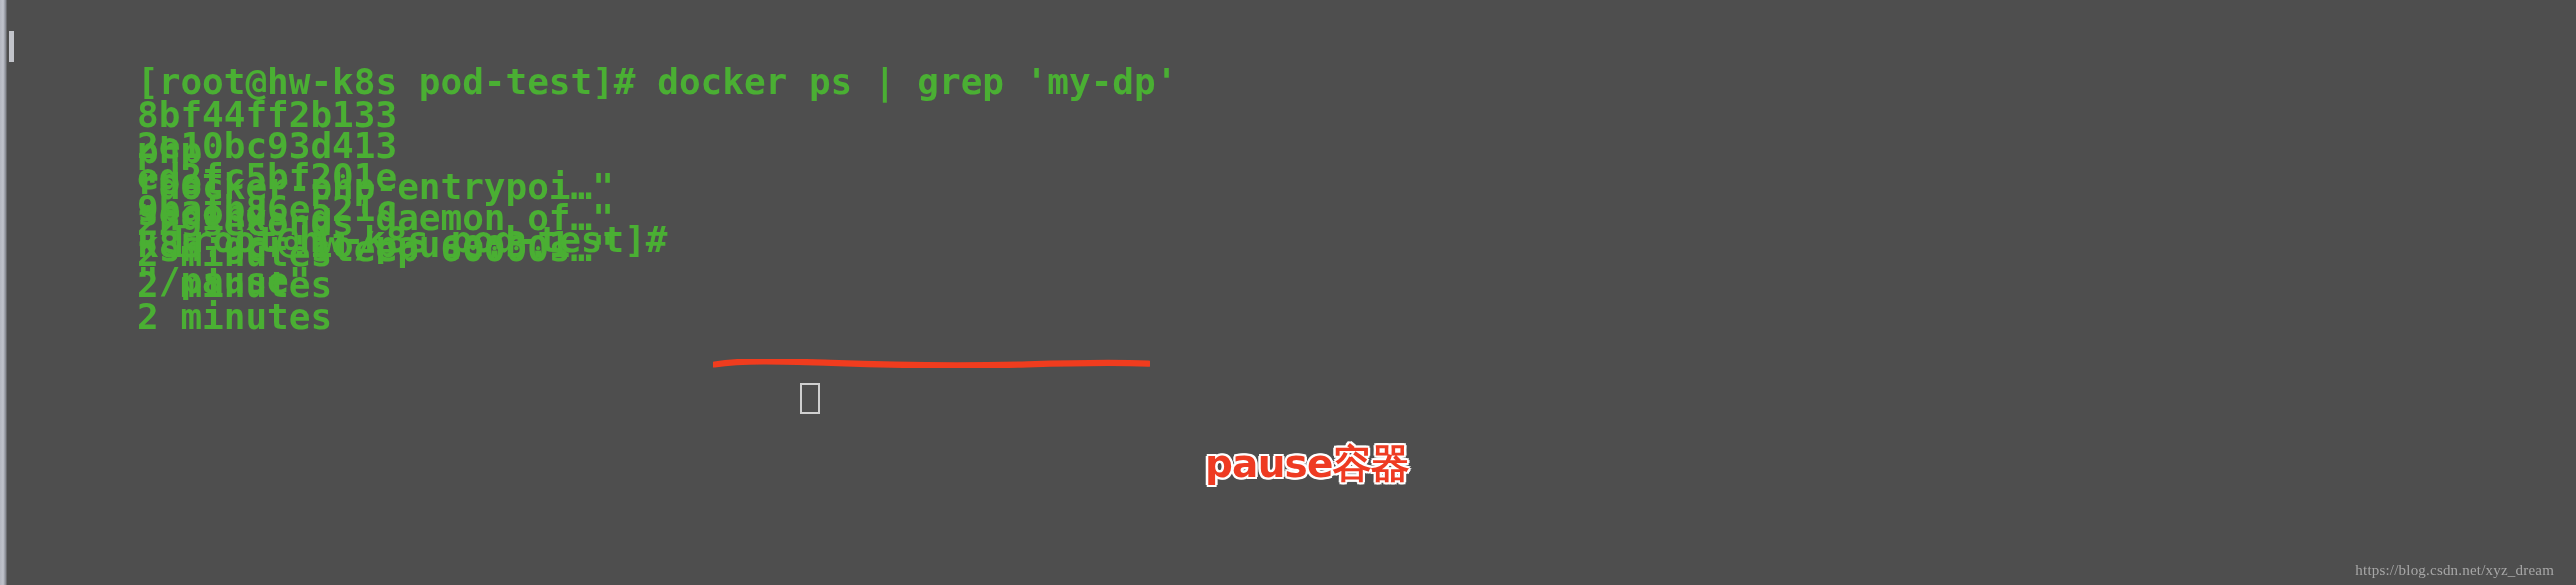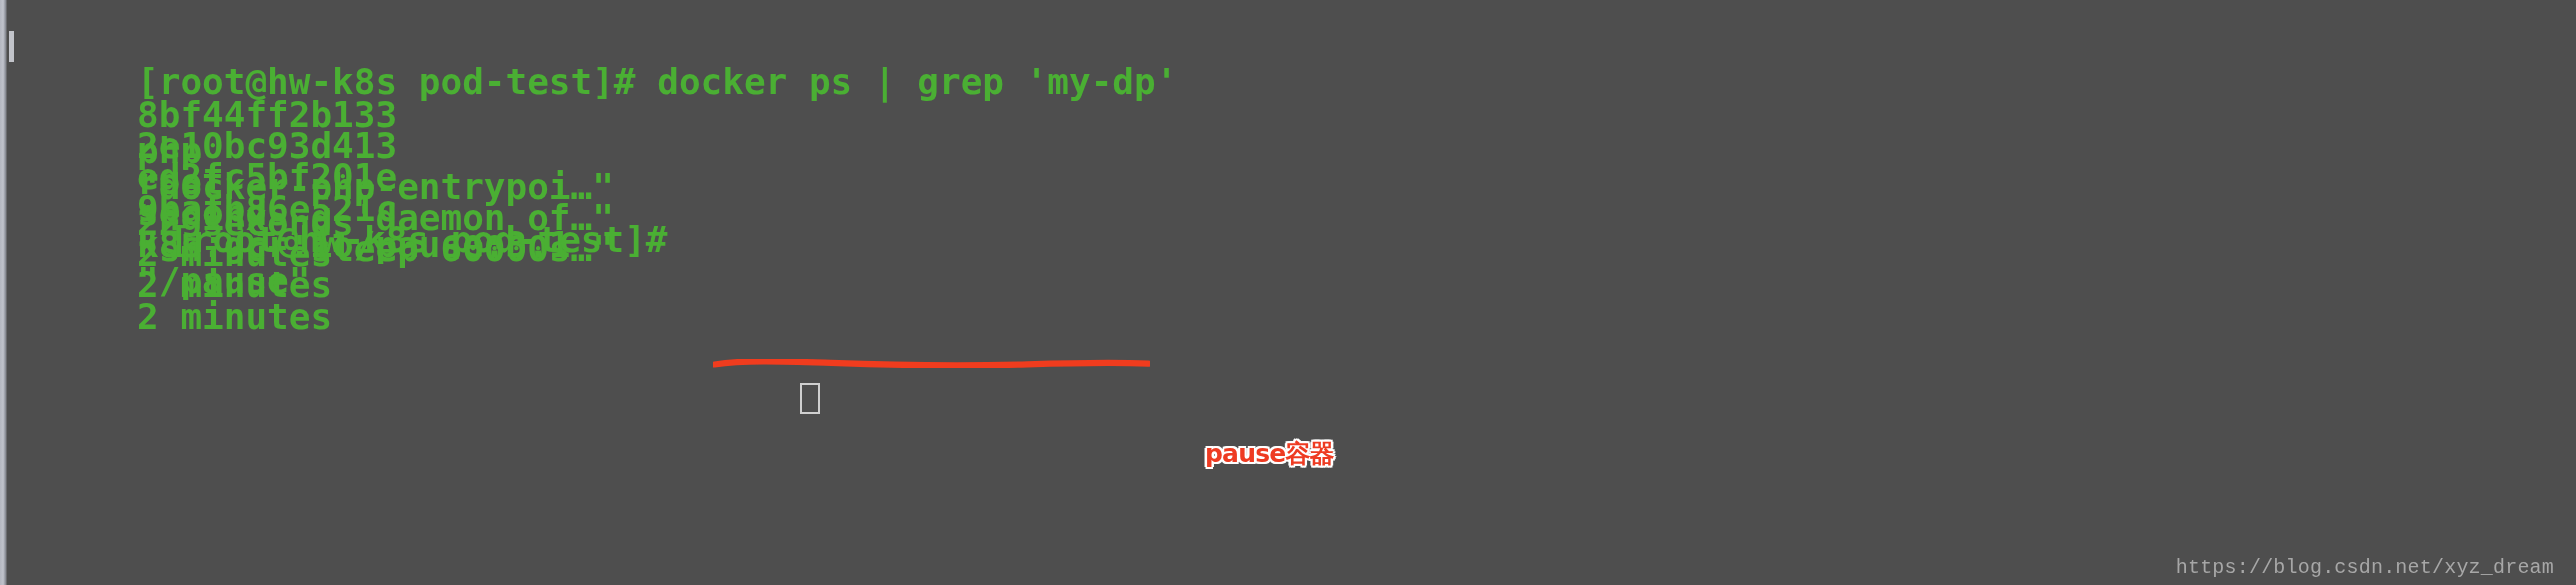--- a/index.html
+++ b/index.html
@@ -100,38 +100,38 @@
     top: 359px;
     width: 437px;
     height: 8.6px;
   }
 
   #annotation {
     position: absolute;
     left: 1205px;
     top: 437px;
     font-family: "DejaVu Sans", "Liberation Sans", sans-serif;
-    font-size: 25px;
+    font-size: 39px;
     font-weight: 700;
     color: #ee3b22;
     letter-spacing: -0.8px;
     text-shadow:
       -1.6px -1.6px 0 #ffffff,  1.6px -1.6px 0 #ffffff,
       -1.6px  1.6px 0 #ffffff,  1.6px  1.6px 0 #ffffff,
       -2.4px  0   0 #ffffff,  2.4px  0   0 #ffffff,
        0   -2.4px 0 #ffffff,  0    2.4px 0 #ffffff;
     white-space: nowrap;
   }
 
   #watermark {
     position: absolute;
     right: 22px;
     bottom: 6.3px;
-    font-family: Liberation Mono, monospace;
-    font-size: 20px;
+    font-family: Liberation Serif, serif;
+    font-size: 15px;
     color: #a7a7a7;
     white-space: nowrap;
     letter-spacing: 0.2px;
   }
 </style>
 </head>
 <body>
 
 <div id="terminal">
 

